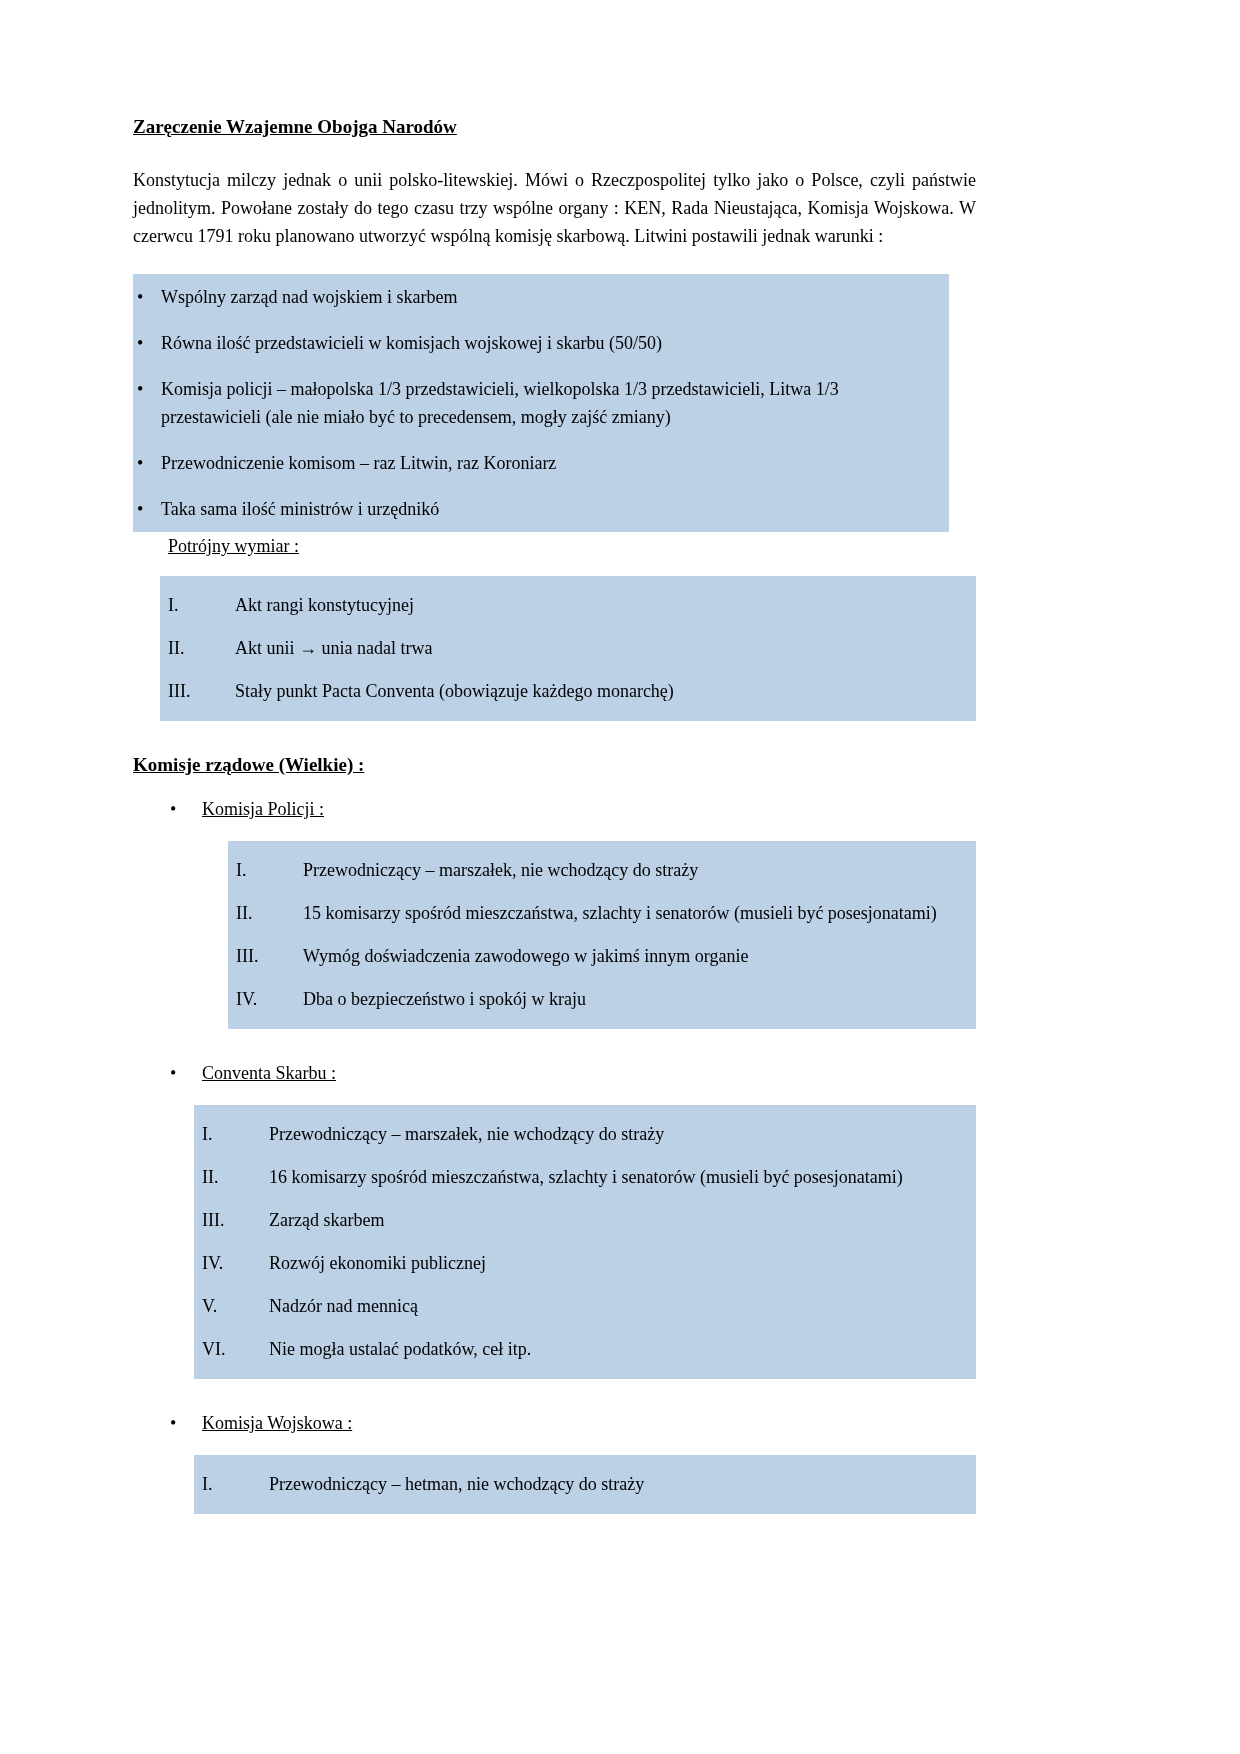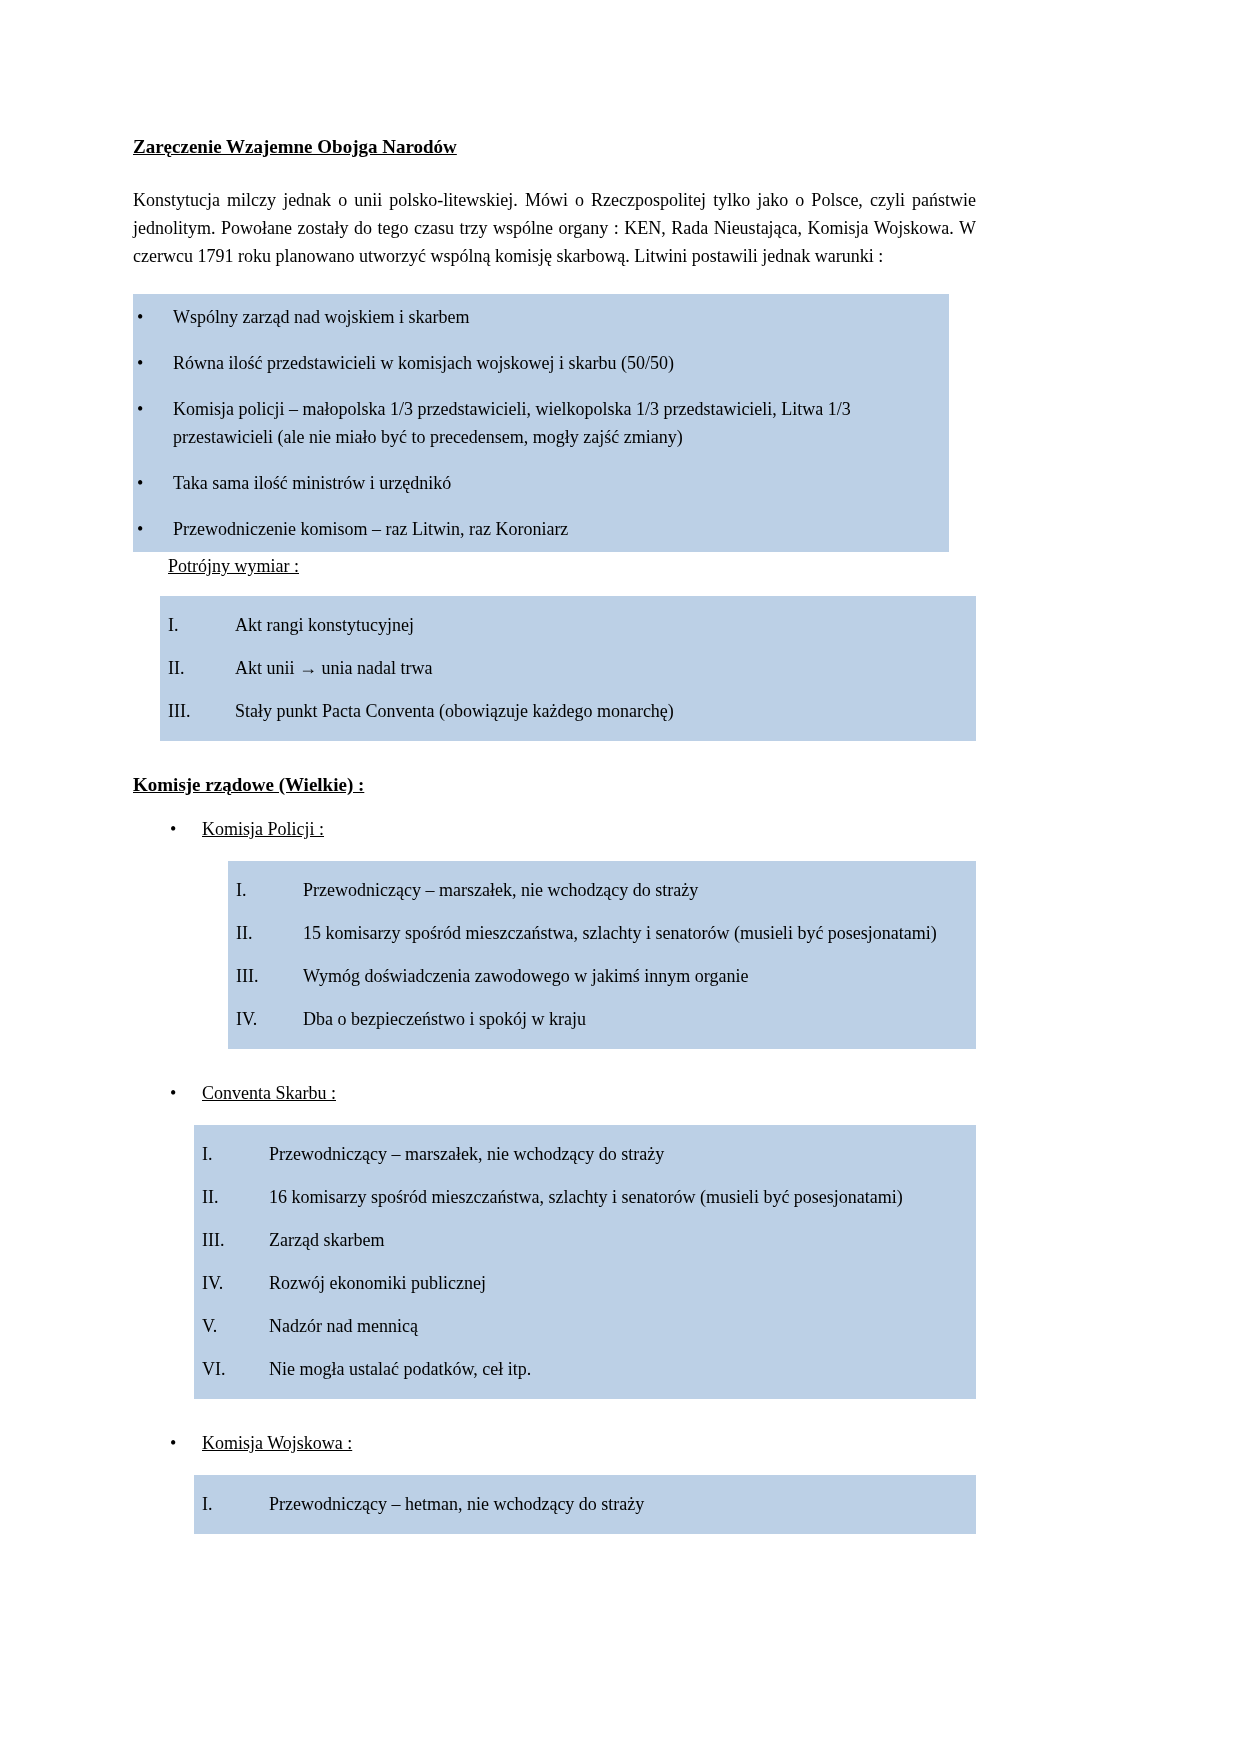--- a/index.html
+++ b/index.html
@@ -18,21 +18,21 @@
     position: relative;
     width: 1240px;
     height: 1754px;
     background: #ffffff;
     overflow: hidden;
     box-sizing: border-box;
   }
   .content {
     position: absolute;
     left: 133px;
-    top: 136px;
+    top: 116px;
     width: 843px;
   }
   .doc-title {
     font-size: 19px;
     font-weight: bold;
     text-decoration: underline;
     margin: 0 0 28px 0;
   }
   .intro {
     font-size: 18px;
@@ -50,21 +50,21 @@
   .indent-b { margin-left: 95px; width: 748px; }   
   .indent-c { margin-left: 61px; width: 782px; }   
 
   ul.bullets {
     list-style: none;
     margin: 0;
     padding: 0;
   }
   ul.bullets li {
     position: relative;
-    padding: 9px 6px 9px 40px;
+    padding: 9px 6px 9px 28px;
     line-height: 28px;
   }
   ul.bullets li::before {
     content: "\2022";
     position: absolute;
     left: 4px;
     top: 9px;
     font-size: 18px;
   }
 
@@ -120,22 +120,22 @@
   <div class="content">
 
     <h1 class="doc-title">Zaręczenie Wzajemne Obojga Narodów</h1>
 
     <p class="intro">Konstytucja milczy jednak o unii polsko-litewskiej. Mówi o Rzeczpospolitej tylko jako o Polsce, czyli państwie jednolitym. Powołane zostały do tego czasu trzy wspólne organy : KEN, Rada Nieustająca, Komisja Wojskowa. W czerwcu 1791 roku planowano utworzyć wspólną komisję skarbową. Litwini postawili jednak warunki :</p>
 
     <ul class="bullets hl-block indent-a">
       <li>Wspólny zarząd nad wojskiem i skarbem</li>
       <li>Równa ilość przedstawicieli w komisjach wojskowej i skarbu (50/50)</li>
       <li>Komisja policji – małopolska 1/3 przedstawicieli, wielkopolska 1/3 przedstawicieli, Litwa 1/3 przestawicieli (ale nie miało być to precedensem, mogły zajść zmiany)</li>
+      <li>Przewodniczenie komisom – raz Litwin, raz Koroniarz</li>
       <li>Taka sama ilość ministrów i urzędnikó</li>
-      <li>Przewodniczenie komisom – raz Litwin, raz Koroniarz</li>
     </ul>
 
     <p class="sub-heading"><span class="u">Potrójny wymiar :</span></p>
 
     <div class="hl-block indent-a">
       <div class="roman-item">
         <span class="rnum">I.</span>
         <span class="rtext">Akt rangi konstytucyjnej</span>
       </div>
       <div class="roman-item">

